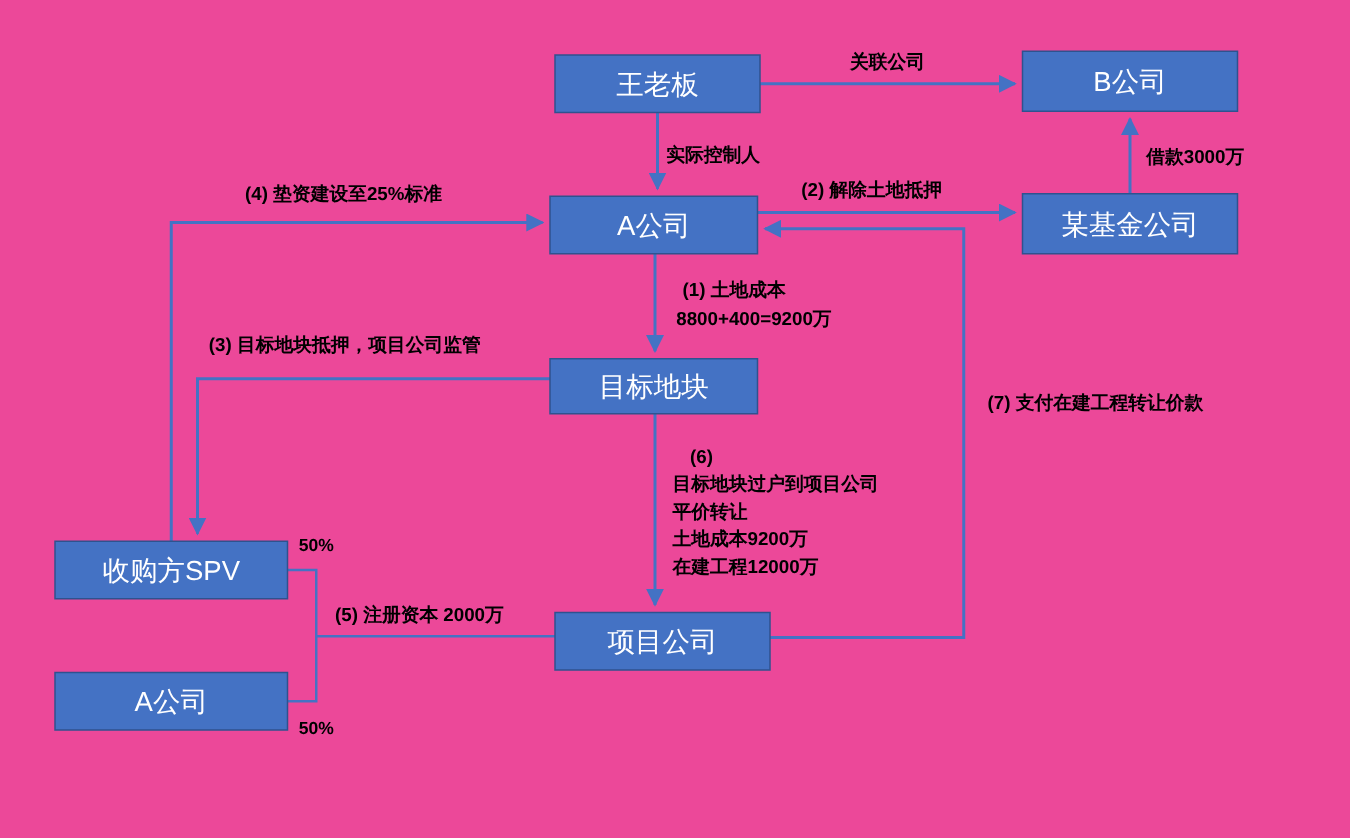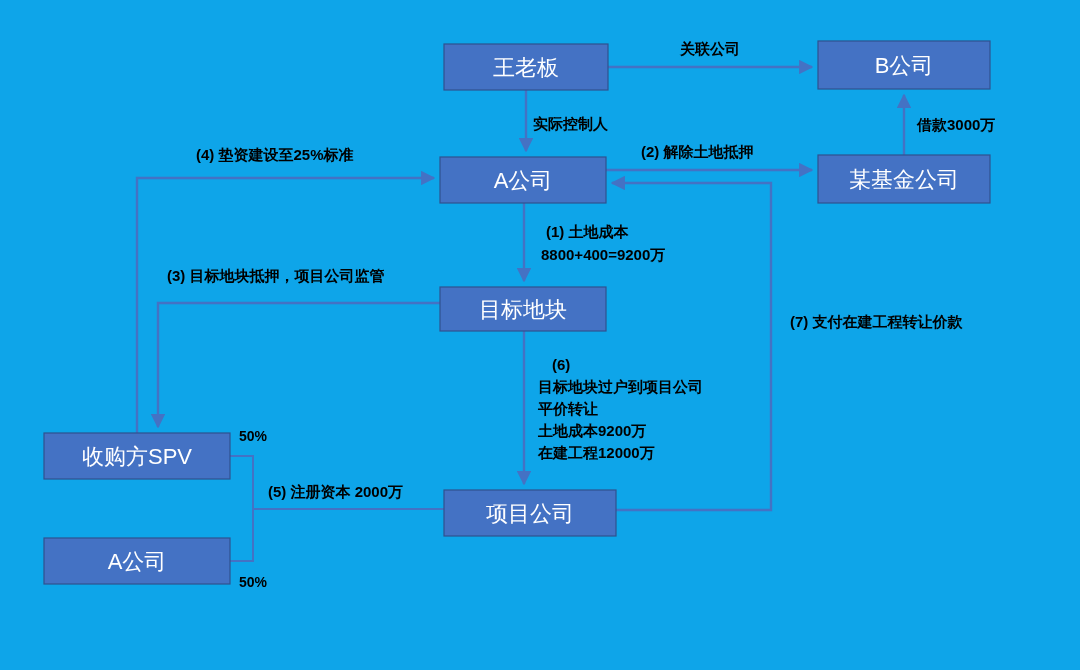--- a/index.html
+++ b/index.html
@@ -1,20 +1,20 @@
 <!DOCTYPE html>
 <html><head>
 <meta charset="utf-8">
 <style>
   html,body{margin:0;padding:0;background:#ffffff;}
   body{
     font-family:"Liberation Sans","DejaVu Sans",sans-serif;
     width:1080px;height:670px;overflow:hidden;
   }
-  #stage{position:relative;width:1080px;height:670px;background:#0ea5e9;}
+  #stage{position:relative;width:1080px;height:670px;background:#ec4899;}
   svg#canvas{position:absolute;left:0;top:0;width:1080px;height:670px;}
 
   .node-rect{fill:#4472C4;stroke:#2F528F;stroke-width:1.2;}
   .node-label{
     fill:#ffffff;font-size:22px;font-family:"Liberation Sans","DejaVu Sans",sans-serif;
     text-anchor:middle;dominant-baseline:middle;
   }
   .edge{fill:none;stroke:#4472C4;stroke-width:2.4;}
   .edge-thin{fill:none;stroke:#4472C4;stroke-width:2.0;}
   .edge-label{

